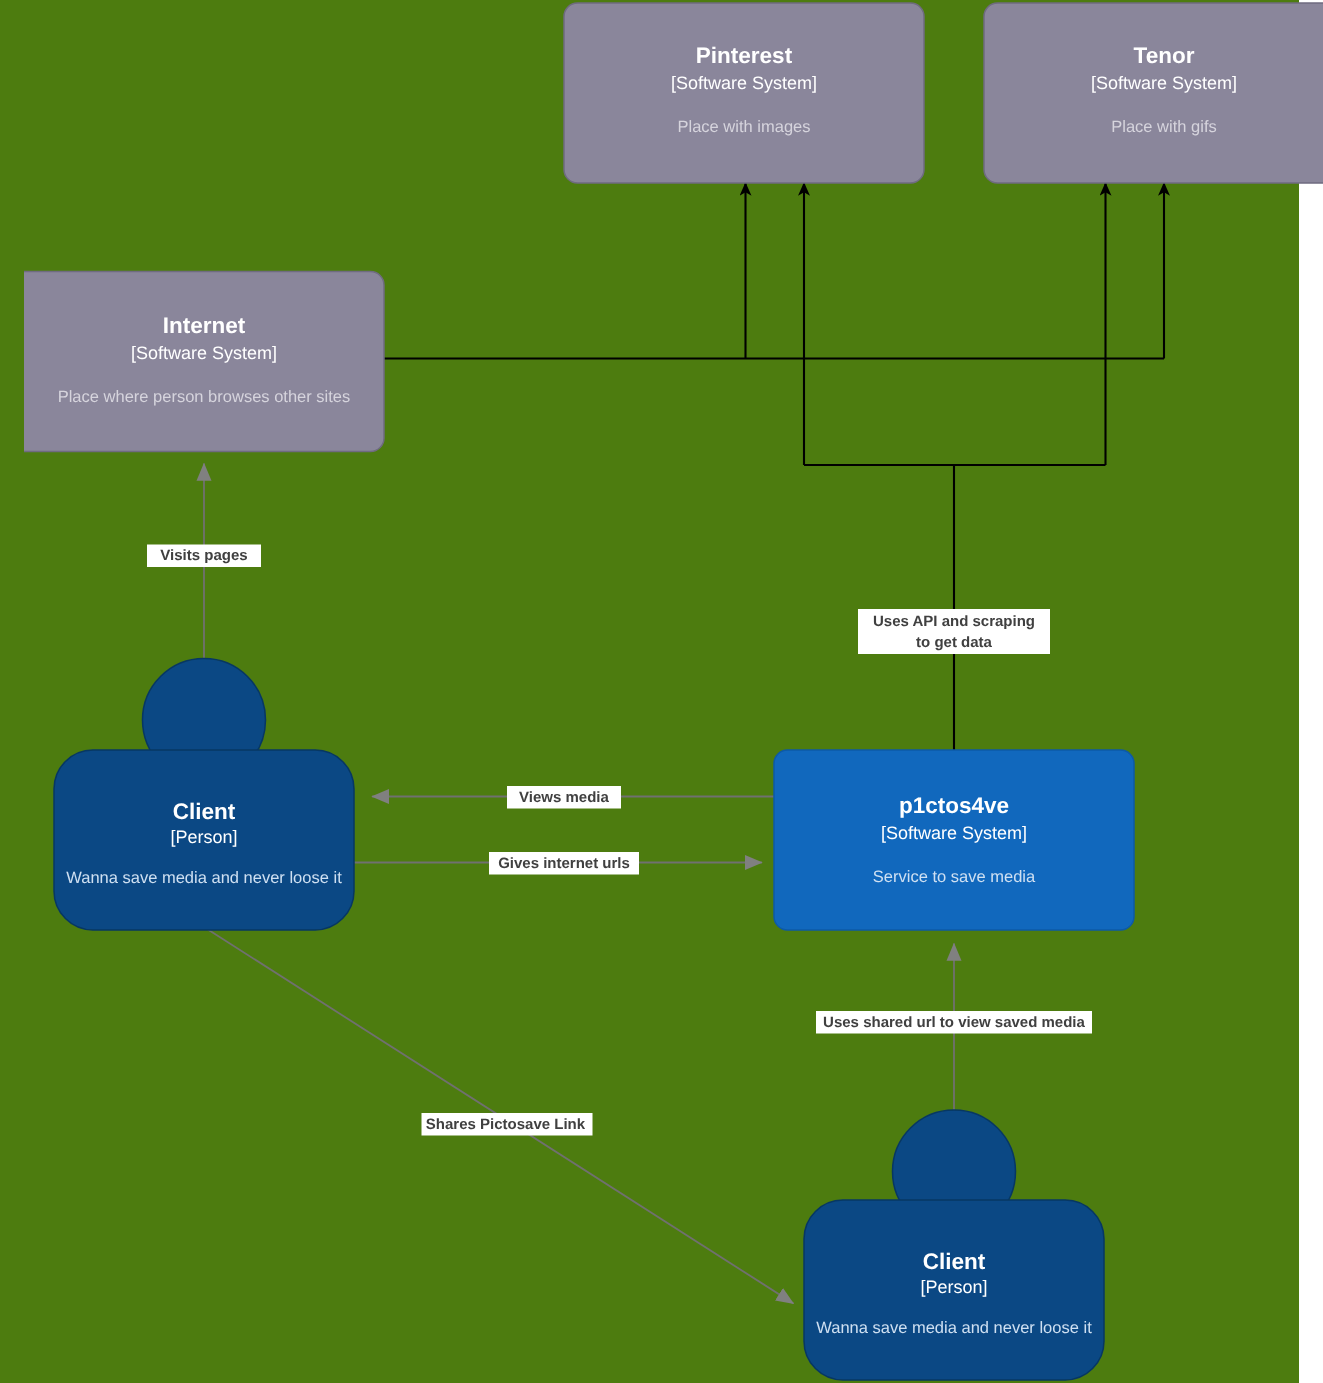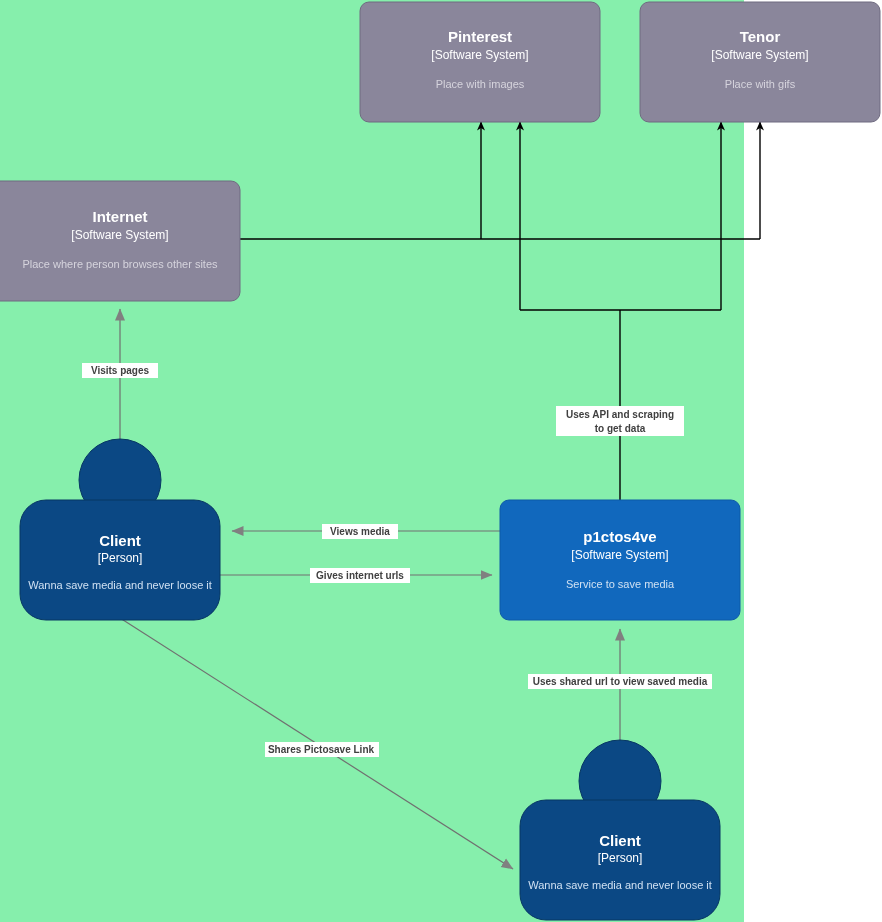--- a/index.html
+++ b/index.html
@@ -9,23 +9,24 @@
     background: #ffffff;
   }
   body {
     width: 882px;
     height: 922px;
     font-family: "Liberation Sans", sans-serif;
     overflow: hidden;
   }
   #diagram-root {
     position: relative;
-    width: 744px;
+    width: 850px;
     height: 922px;
-    background: #86efac;
+    background: #4d7c0f;
+    padding-left: 16px;
   }
   svg#c4-svg {
     display: block;
     width: 882px;
     height: 922px;
   }
   .node-title {
     font-family: "Liberation Sans", sans-serif;
     font-size: 15px;
     font-weight: bold;

